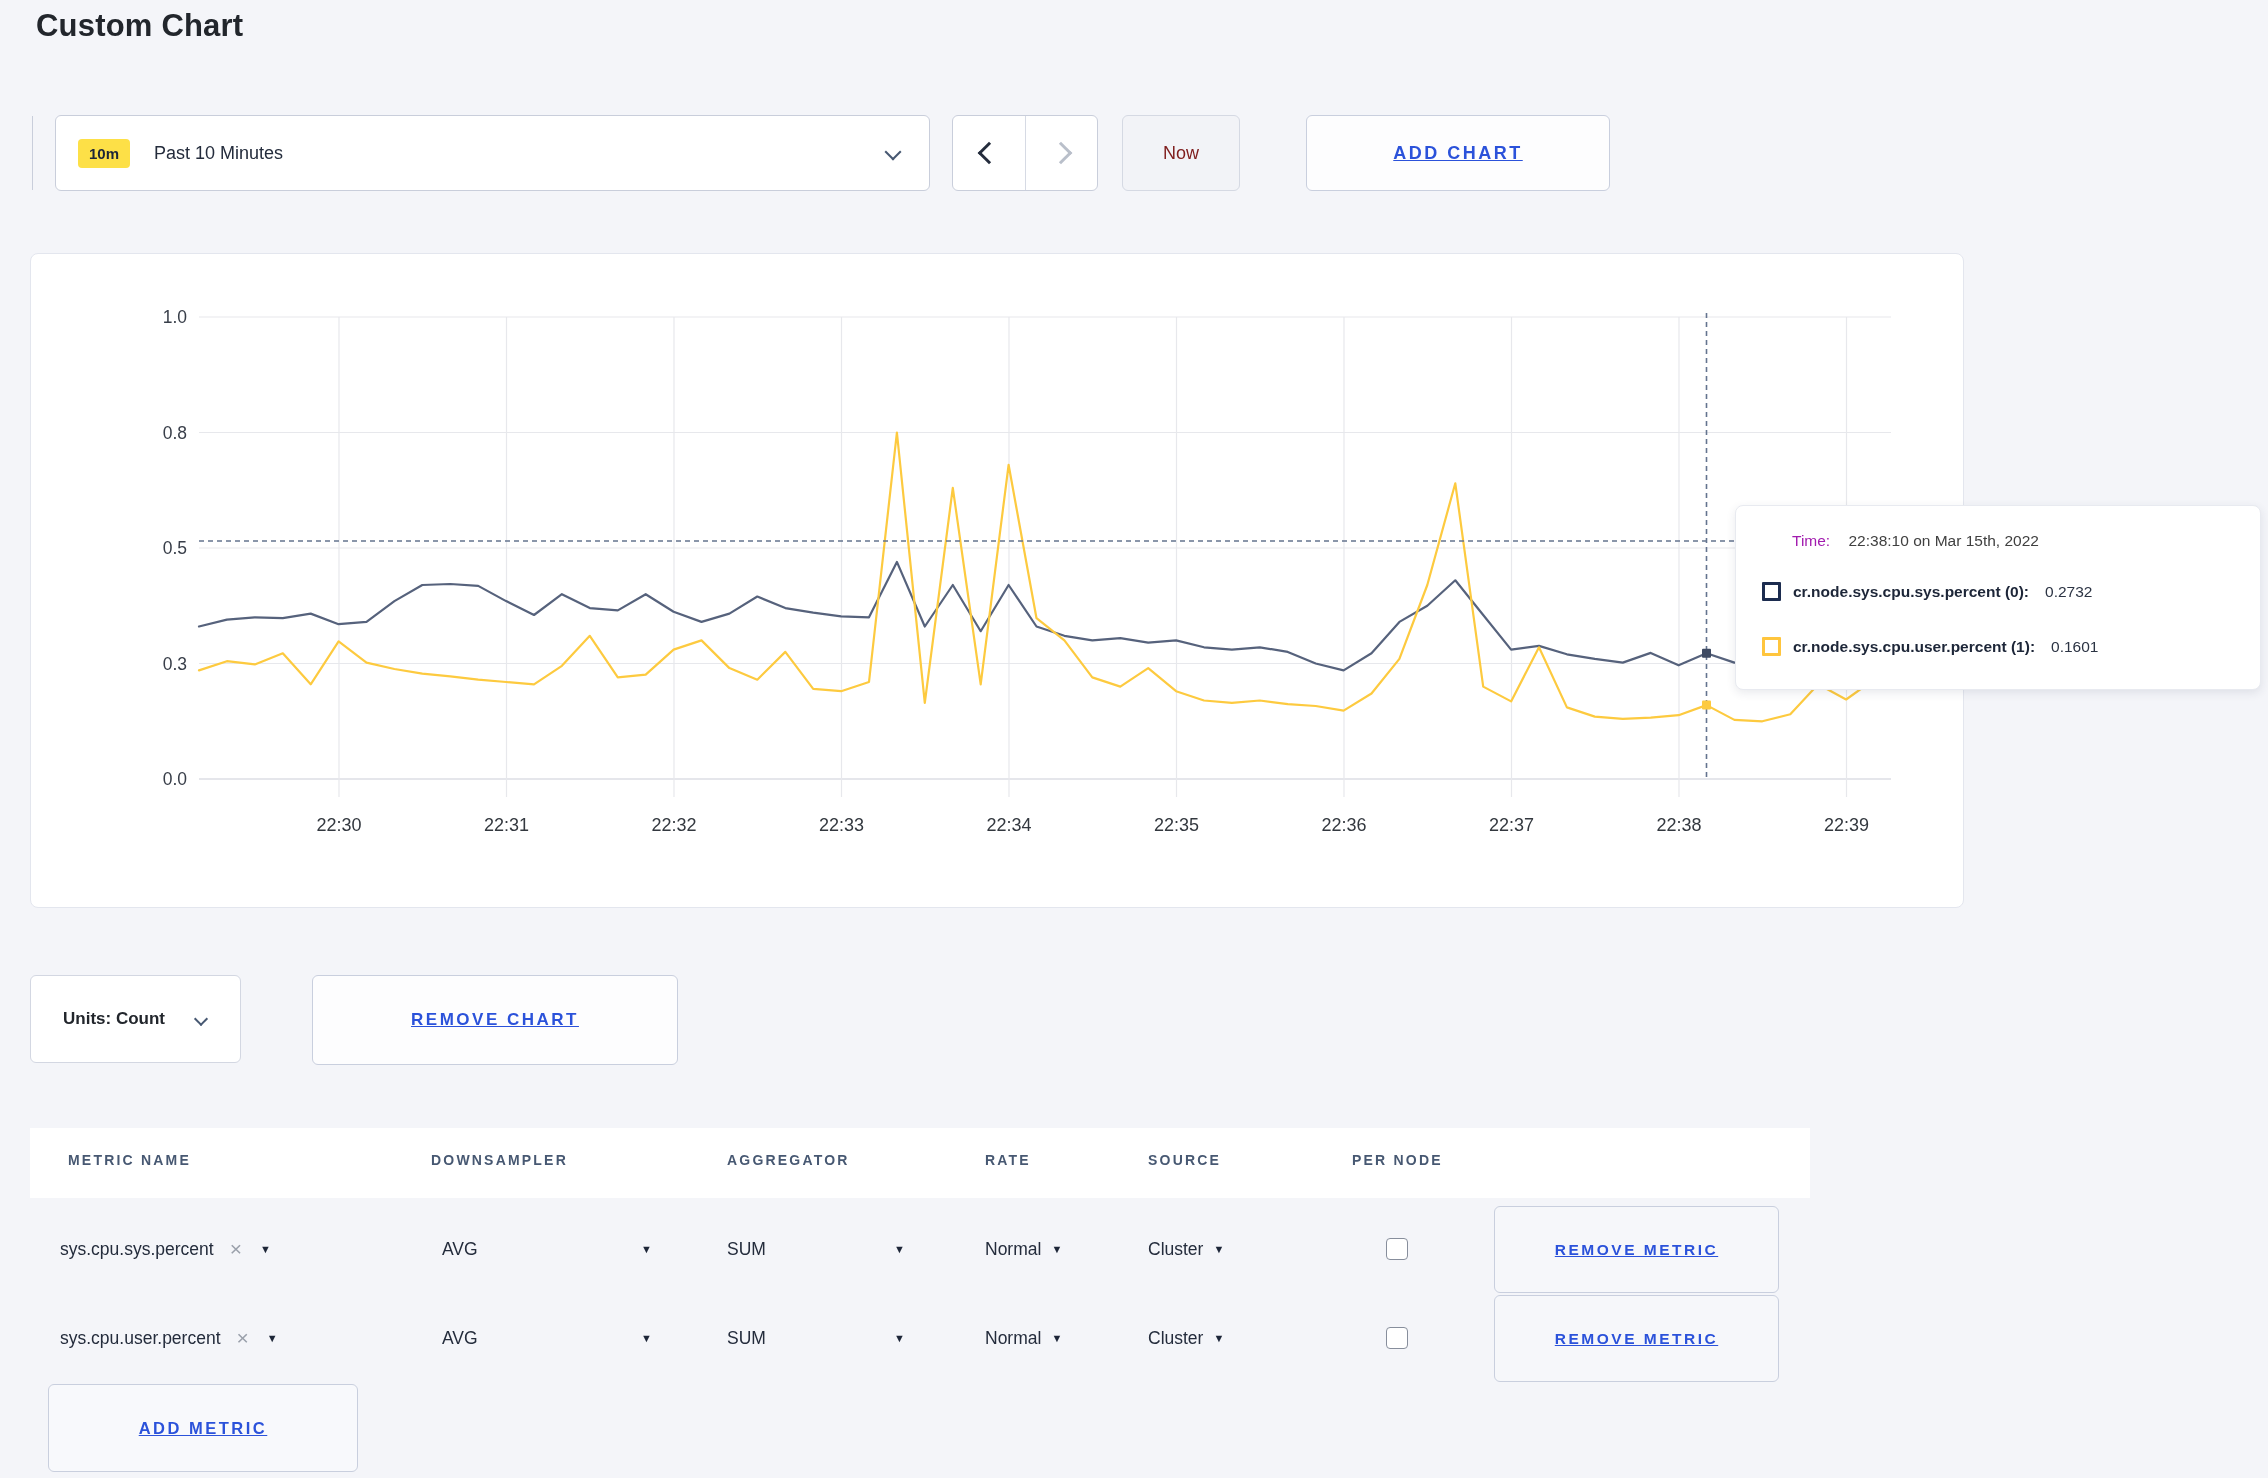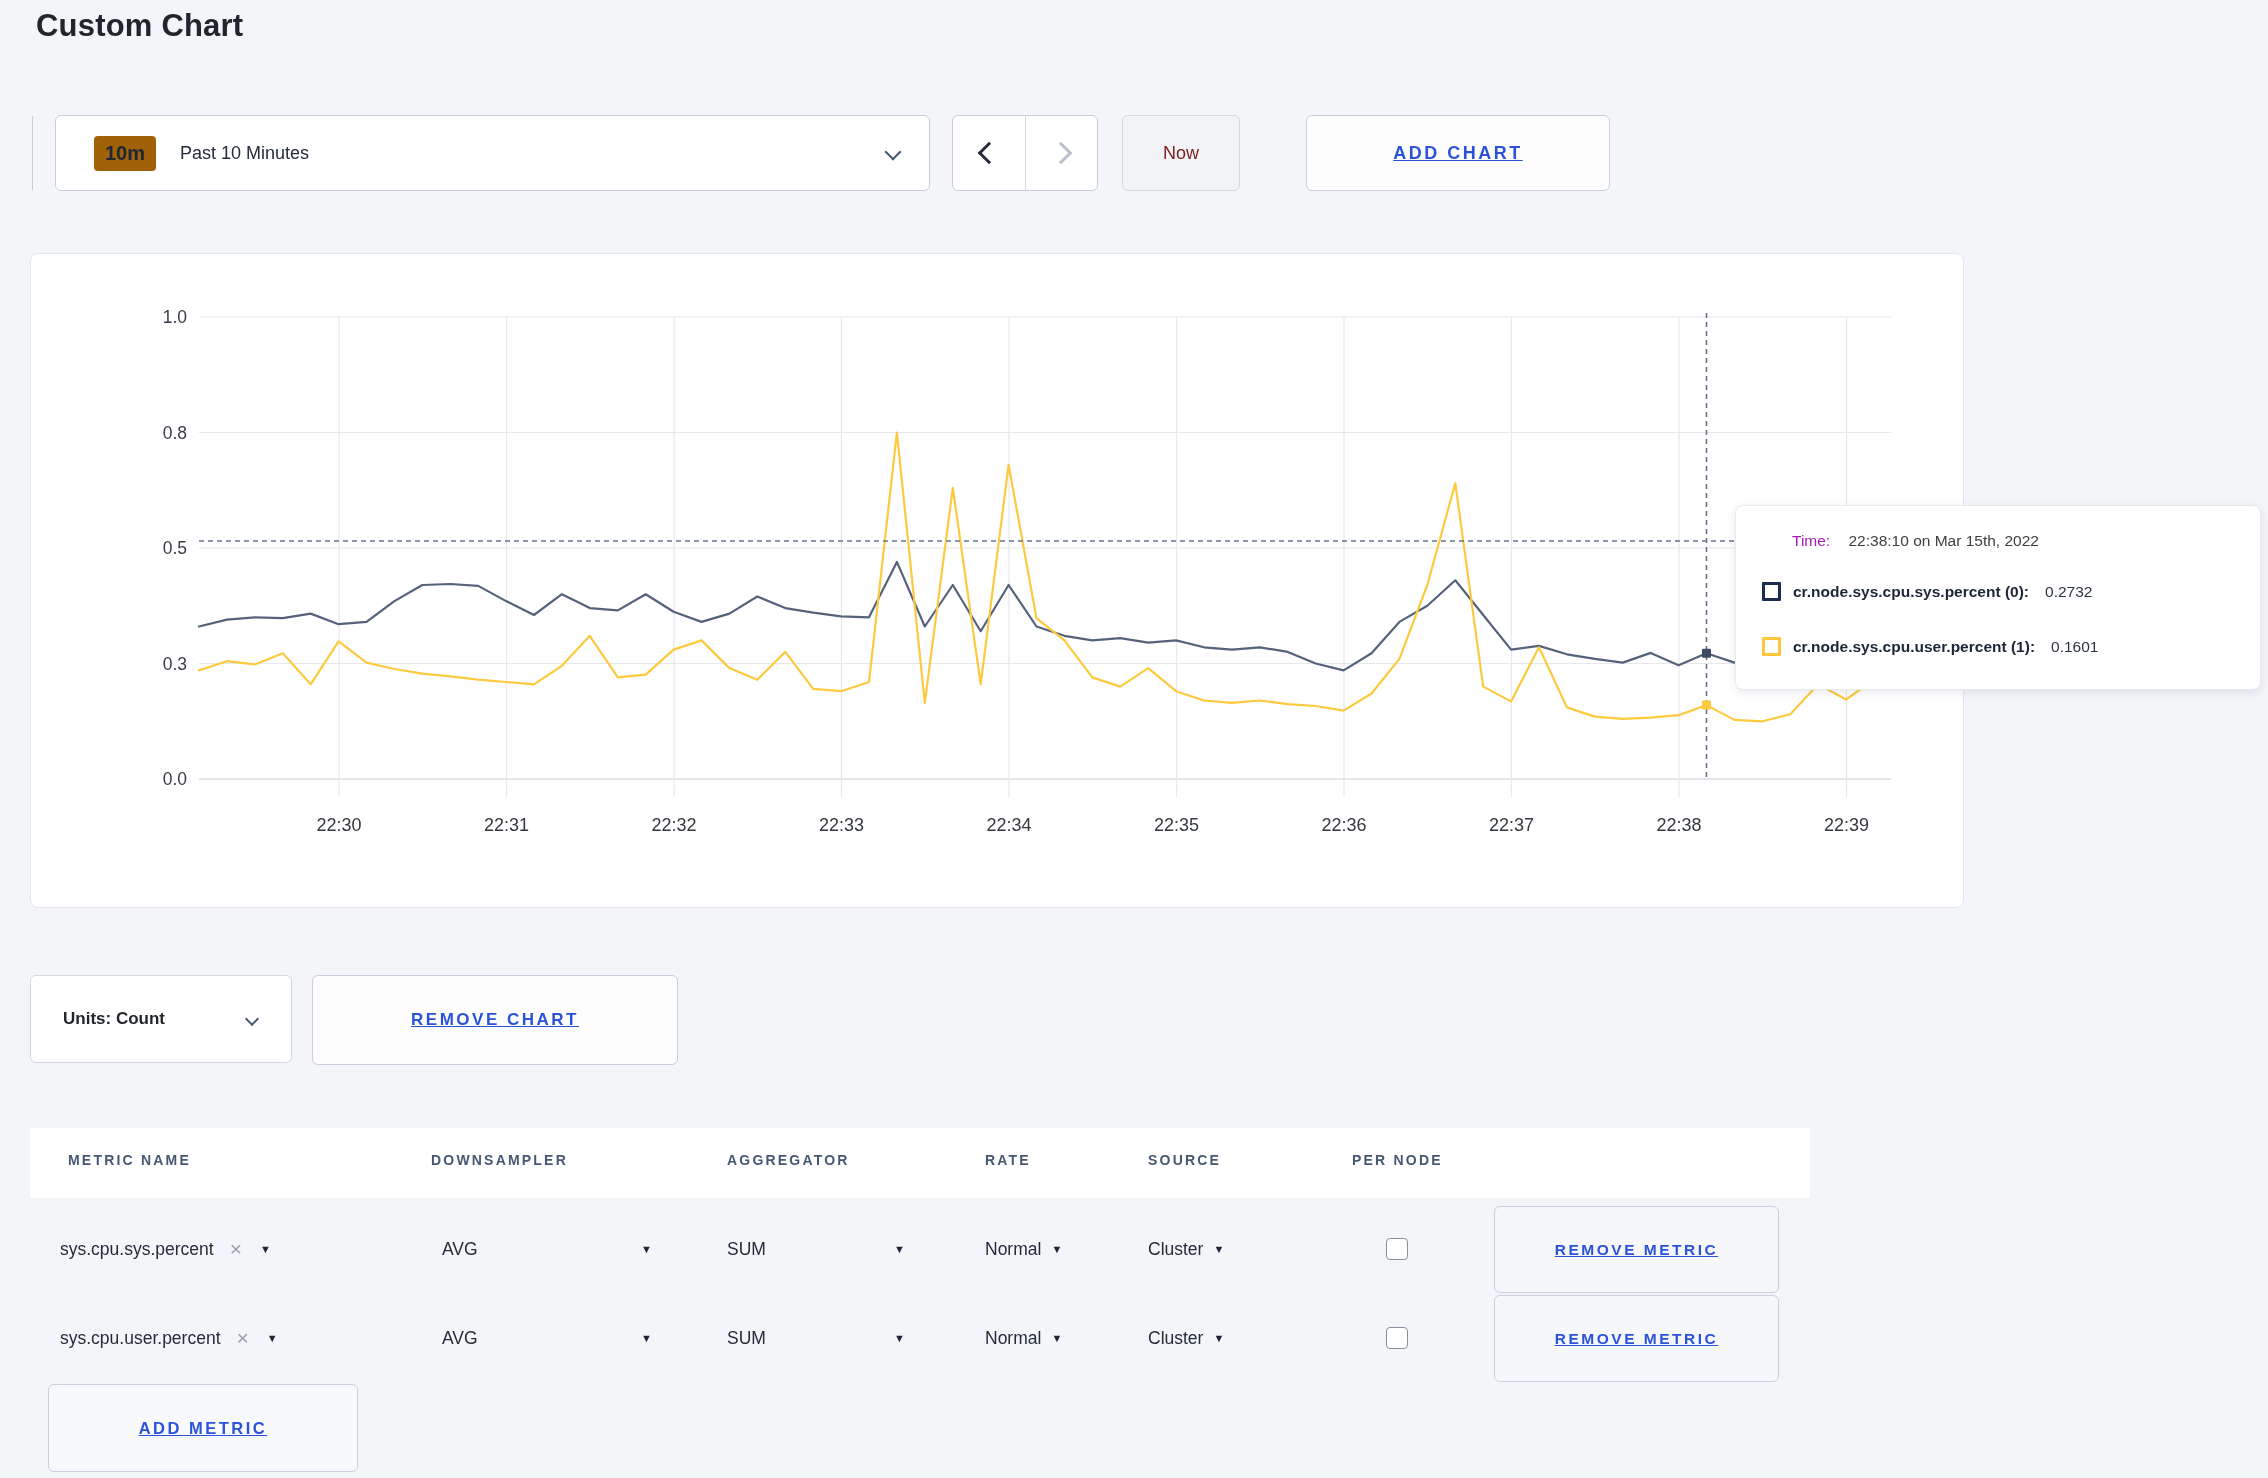--- a/index.html
+++ b/index.html
@@ -12,21 +12,21 @@
   }
   .abs{position:absolute;}
 
   
   #page-title{left:36px;top:8px;font-size:31px;font-weight:700;color:#22262c;letter-spacing:.2px;}
 
   
   #toolbar-divider{left:32px;top:116px;width:1px;height:74px;background:#c9cedb;}
   .ctl{box-sizing:border-box;height:76px;top:115px;border:1px solid #c9cedb;border-radius:6px;background:#fff;display:flex;align-items:center;}
   #time-select{left:55px;width:875px;cursor:pointer;}
-  #time-badge{margin-left:38px;background:#a16207;border-radius:4px;padding:6px 11px;font-size:20px;font-weight:700;color:#1d2638;}
+  #time-badge{margin-left:22px;background:#fde047;border-radius:4px;padding:6px 11px;font-size:15px;font-weight:700;color:#1d2638;}
   #time-label{margin-left:24px;font-size:18px;color:#242c3c;}
   .chev{display:inline-block;width:10px;height:10px;border-right:2px solid #475872;border-bottom:2px solid #475872;transform:rotate(45deg);}
   #time-chevron{position:absolute;right:30px;top:30px;}
   #time-nav{left:952px;width:146px;padding:0;}
   .nav-half{width:50%;height:100%;display:flex;align-items:center;justify-content:center;cursor:pointer;}
   #nav-prev{border-right:1px solid #d6dae4;}
   .arrow{display:inline-block;width:13px;height:13px;transform:rotate(45deg);}
   #prev-icon{border-left:3px solid #242c3c;border-bottom:3px solid #242c3c;}
   #next-icon{border-right:3px solid #b9bfca;border-top:3px solid #b9bfca;}
   #now-button{left:1122px;width:118px;background:#f2f3f7;border-color:#d5d9e3;justify-content:center;font-size:18px;color:#7f1d1d;}
@@ -44,21 +44,21 @@
   #tooltip-time-label{font-weight:400;color:#a21caf;}
   #tooltip-time-value{margin-left:14px;color:#404040;}
   .tooltip-row{position:absolute;left:26px;display:flex;align-items:center;font-size:15.5px;justify-content:flex-end;}
   .tooltip-row .sq{width:13px;height:13px;border:3px solid;border-radius:1px;margin-right:12px;}
   .tooltip-row .lbl{font-weight:700;color:#1d2638;}
   .tooltip-row .val{margin-left:16px;color:#2c3444;}
   #tooltip-row-0{top:76px;}
   #tooltip-row-1{top:131px;}
 
   
-  #units-select{left:30px;top:975px;width:262px;height:88px;border-color:#d3d7e2;cursor:pointer;}
+  #units-select{left:30px;top:975px;width:211px;height:88px;border-color:#d3d7e2;cursor:pointer;}
   #units-label{margin-left:32px;font-size:17px;font-weight:700;color:#22262c;}
   #units-chevron{position:absolute;right:34px;top:38px;width:8px;height:8px;}
   #remove-chart-button{position:absolute;display:flex;align-items:center;left:312px;top:975px;width:364px;height:88px;font-size:17px;}
 
   
   #table-header{left:30px;top:1128px;width:1780px;height:70px;background:#fff;}
   .th{position:absolute;top:24px;font-size:14px;font-weight:700;letter-spacing:2.2px;color:#475872;}
   #th-0{left:38px;}  
   #th-1{left:401px;}
   #th-2{left:697px;}

